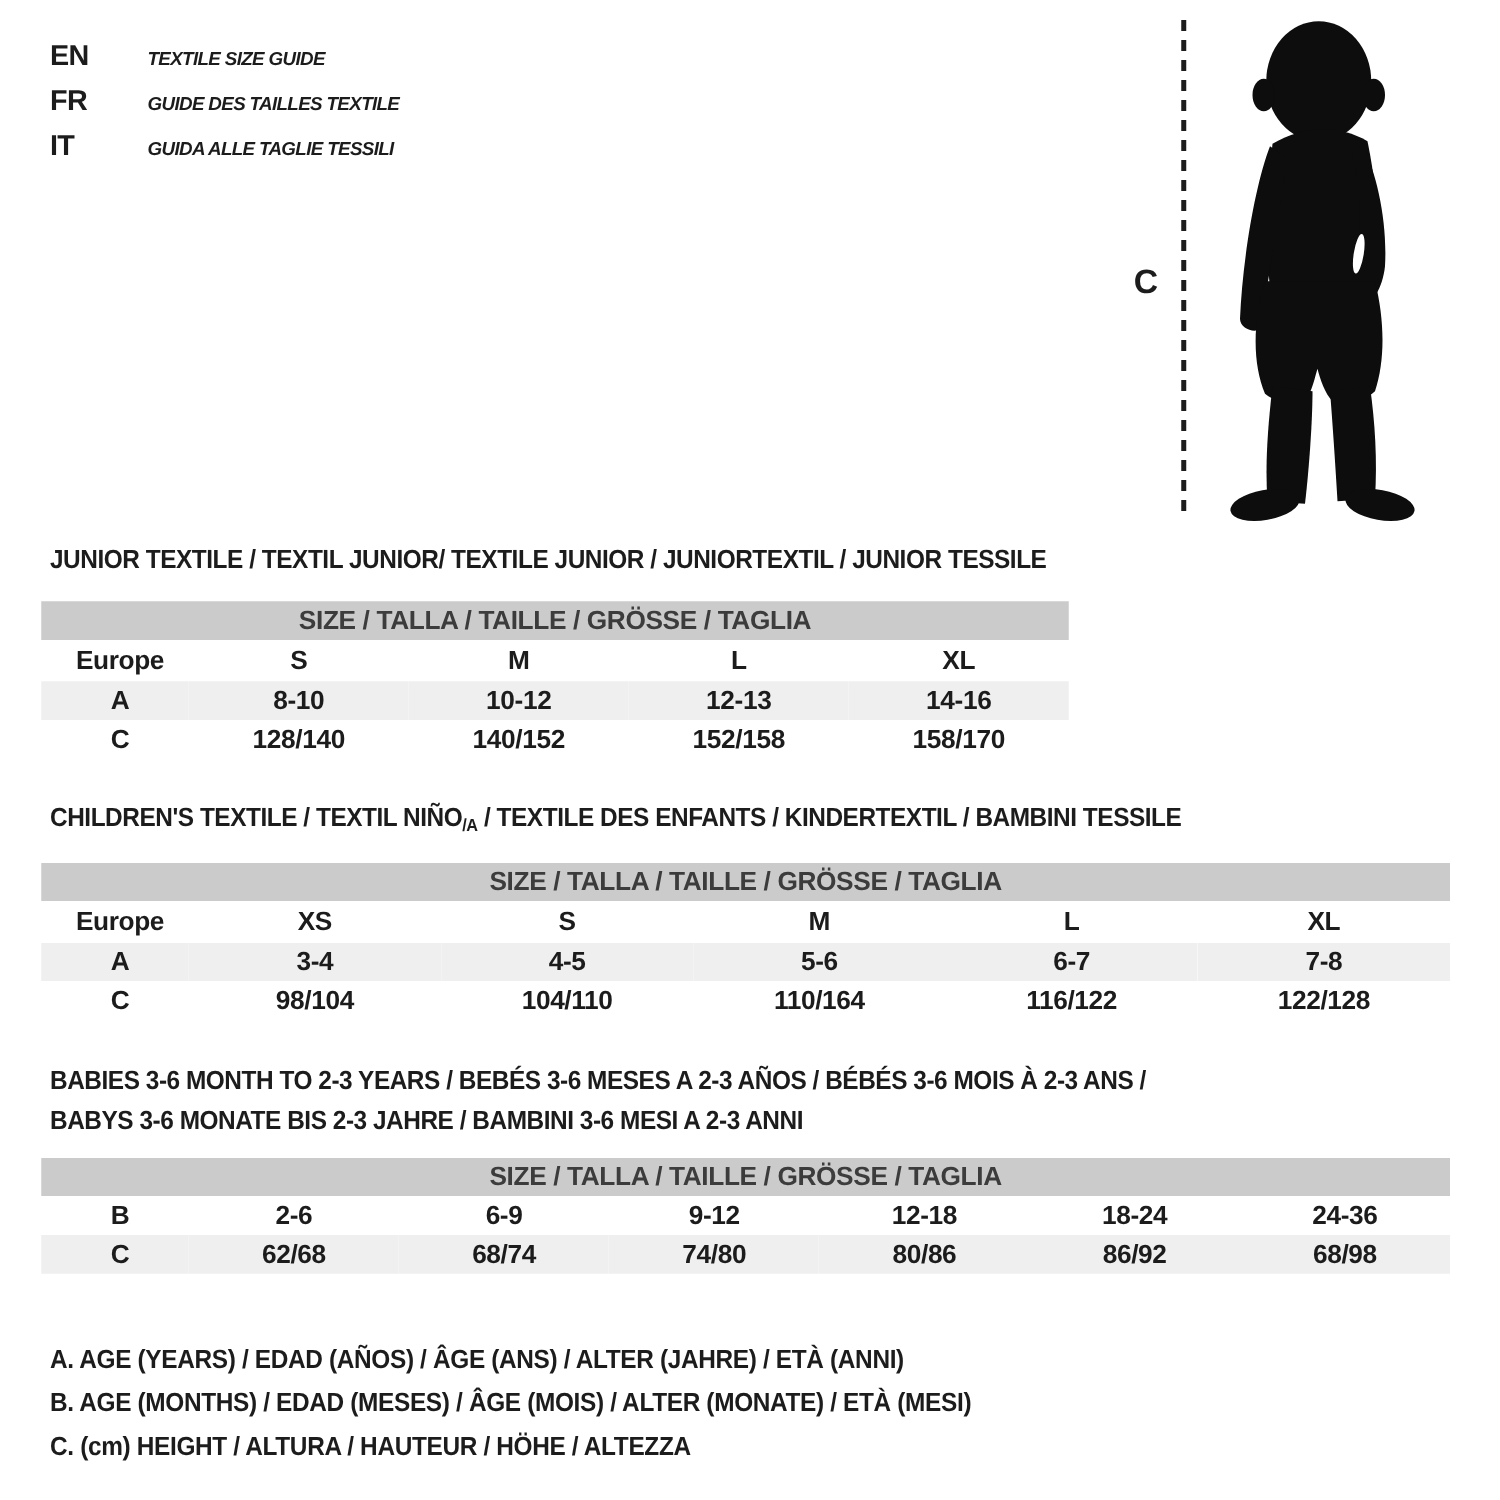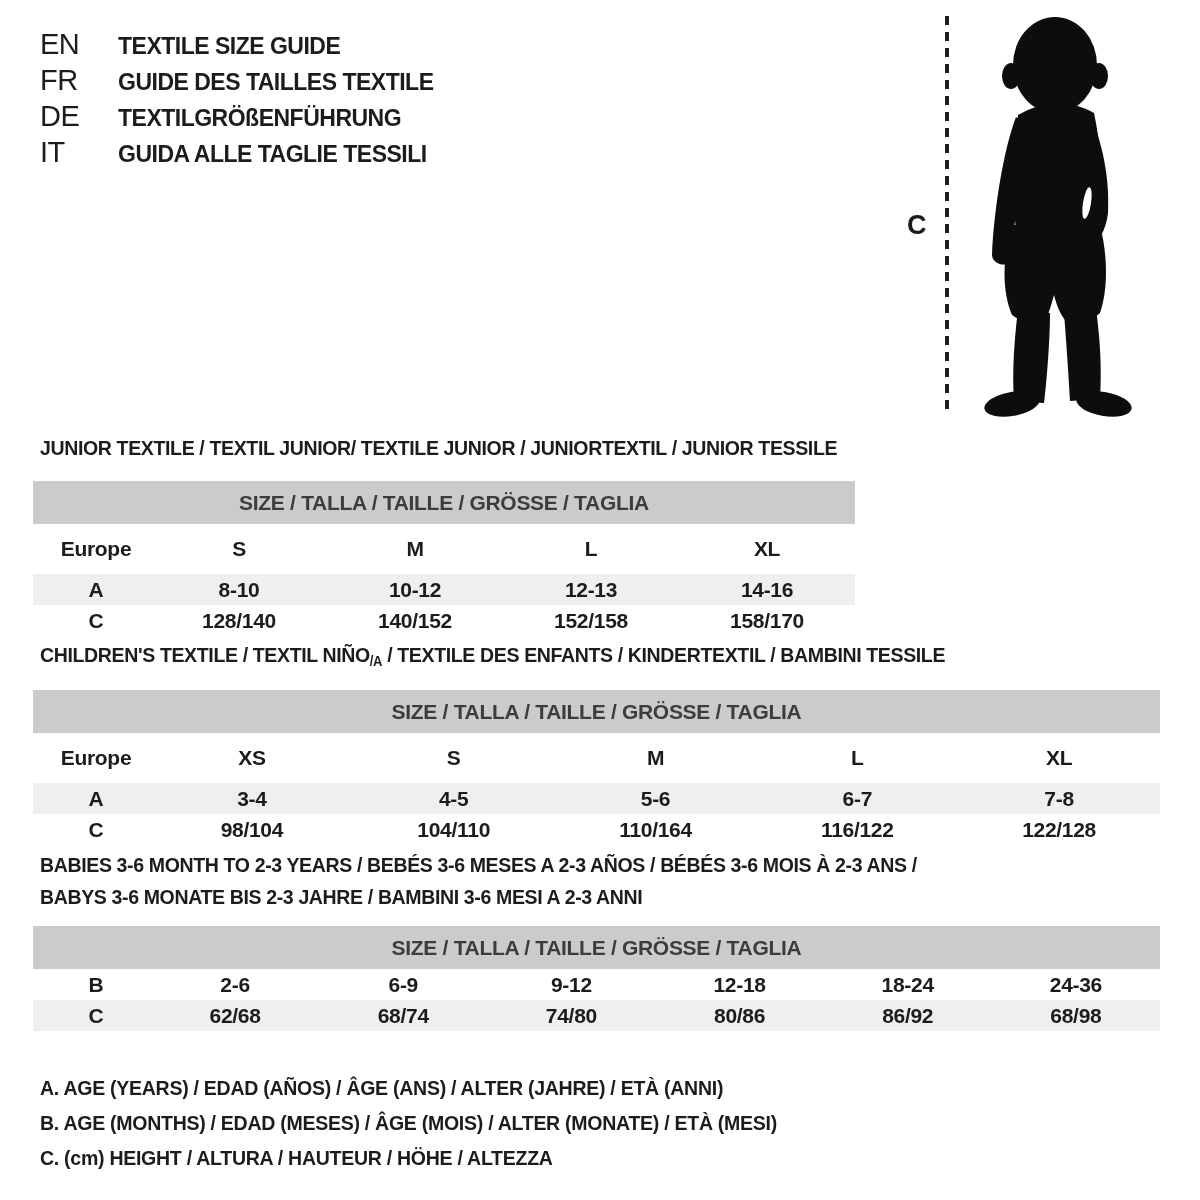--- a/index.html
+++ b/index.html
@@ -12,44 +12,44 @@
   }
   *{margin:0;padding:0;box-sizing:border-box;}
   html,body{width:1200px;height:1200px;background:var(--background);}
   body{font-family:"Liberation Sans","DejaVu Sans",sans-serif;color:var(--text);position:relative;overflow:hidden;}
 
   .abs{position:absolute;}
 
   
   .lang-block{top:26px;left:40px;}
   .lang-row{height:36px;line-height:36px;white-space:nowrap;}
-  .lang-code{display:inline-block;width:78px;font-weight:400;font-size:29px;letter-spacing:-0.5px;}
-  .lang-title{font-weight:700;font-size:23px;letter-spacing:-0.5px;}
+  .lang-code{display:inline-block;width:78px;font-weight:700;font-size:23px;letter-spacing:-0.5px;}
+  .lang-title{font-weight:700;font-size:15px;letter-spacing:-0.5px;font-style:italic;}
 
   
   .figure{top:8px;left:905px;width:270px;height:412px;}
   .dashed-line{position:absolute;left:40px;top:8px;width:4px;height:400px;
     background:repeating-linear-gradient(to bottom,var(--text) 0 9px,transparent 9px 16px);}
   .figure-label{position:absolute;left:2px;top:202px;font-size:27px;font-weight:700;}
   .figure-svg{position:absolute;left:55px;top:5px;}
 
   
   .sec-heading{font-weight:700;font-size:21px;letter-spacing:-0.4px;white-space:nowrap;
     transform:scaleX(0.93);transform-origin:left center;}
   .sec-heading .subscript{font-size:14px;vertical-align:-4px;font-weight:700;}
   .heading-line{display:block;line-height:32px;}
 
   
   table.size-table{border-collapse:collapse;table-layout:fixed;}
   table.size-table td{font-weight:700;font-size:21px;text-align:center;vertical-align:middle;
     letter-spacing:-0.3px;overflow:hidden;white-space:nowrap;}
   td.bar-cell{background:var(--size-bar-bg);color:var(--size-bar-text);text-align:left;
-    padding-left:0;font-size:22px;height:43px;letter-spacing:-0.4px;}
+    padding-left:0;font-size:22px;height:31px;letter-spacing:-0.4px;}
   td.first-col{text-align:left;padding-left:8px;}
-  tr.head-row td{height:50px;}
+  tr.head-row td{height:33px;}
   tr.data-row td{height:31px;}
   tr.stripe td{background:var(--stripe-bg);}
 
   #junior-heading{top:436px;left:40px;}
   #junior-table{top:481px;left:33px;width:822px;}
   #children-heading{top:643px;left:40px;}
   #children-table{top:690px;left:33px;width:1127px;}
   #babies-heading{top:849px;left:40px;}
   #babies-table{top:926px;left:33px;width:1127px;}
 
@@ -62,23 +62,20 @@
 <body>
 
 <div class="page">
 
   <section class="abs lang-block">
     <div class="lang-row">
       <span class="lang-code">EN</span><span class="lang-title">TEXTILE SIZE GUIDE</span>
     </div>
     <div class="lang-row">
       <span class="lang-code">FR</span><span class="lang-title">GUIDE DES TAILLES TEXTILE</span>
-    </div>
-    <div class="lang-row">
-      <span class="lang-code">DE</span><span class="lang-title">TEXTILGRÖßENFÜHRUNG</span>
     </div>
     <div class="lang-row">
       <span class="lang-code">IT</span><span class="lang-title">GUIDA ALLE TAGLIE TESSILI</span>
     </div>
   </section>
 
   <div class="abs figure">
     <div class="dashed-line"></div>
     <div class="figure-label">C</div>
     <svg class="figure-svg" width="195" height="405" viewBox="0 0 195 405" aria-hidden="true">

